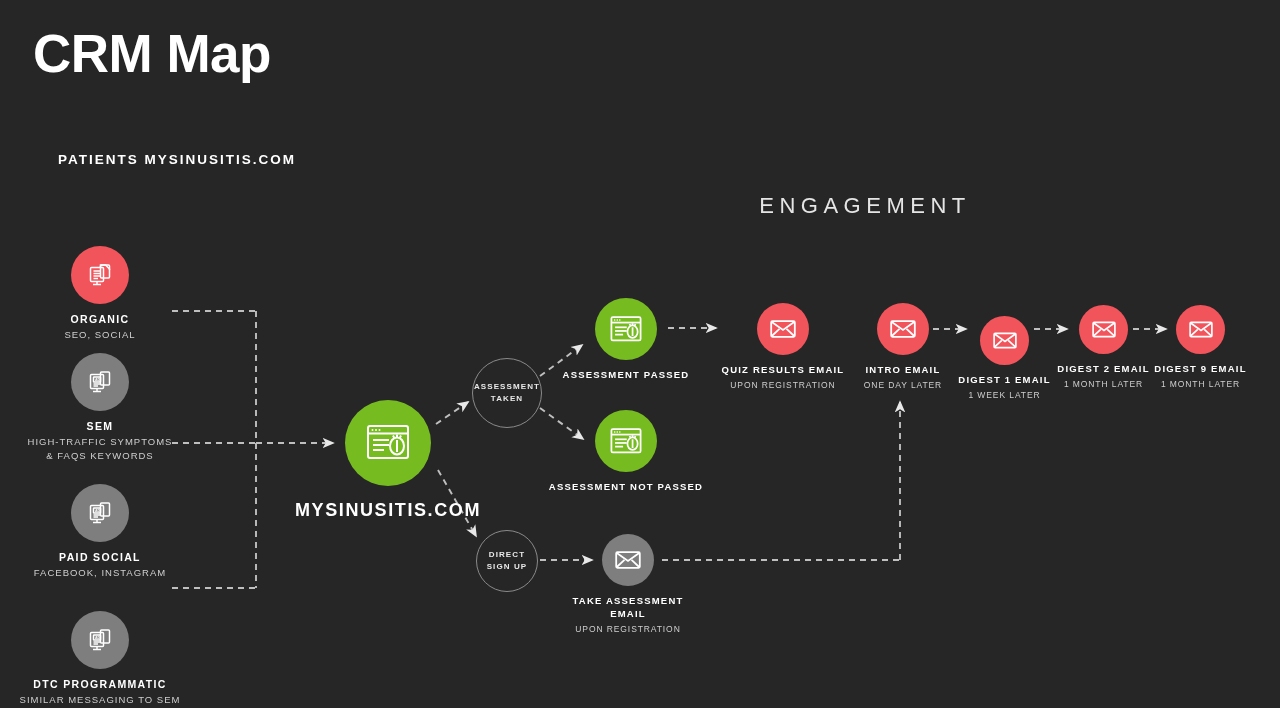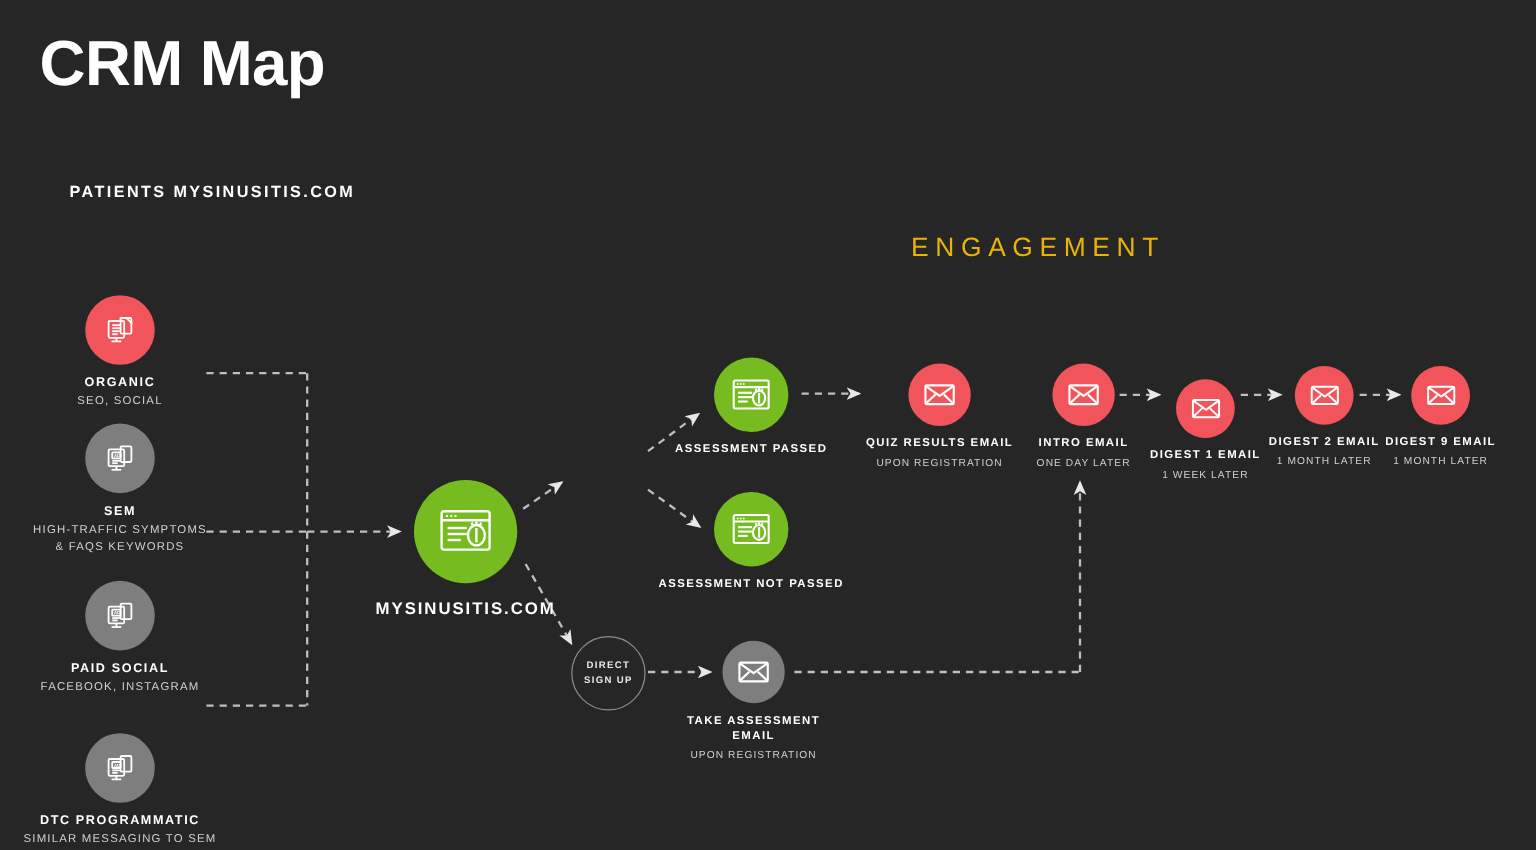--- a/index.html
+++ b/index.html
@@ -24,21 +24,21 @@
     margin-left:24px;
   }
   .phase-awareness{
     position:absolute; left:44px; top:193px;
     font-size:22px; font-weight:400; letter-spacing:5.5px;
     color:#f2f2f2;
   }
   .phase-engagement{
     position:absolute; left:630px; top:193px; width:470px; text-align:center;
     font-size:22px; font-weight:400; letter-spacing:5.5px;
-    color:#eab308;
+    color:#e5e5e5;
   }
   .phase-engagement-sub{
     position:absolute; left:600px; top:222px; width:530px; text-align:center;
     font-size:12.5px; font-weight:600; letter-spacing:2.3px;
     color:#d4b22a;
   }
 
   
   .node { position:absolute; }
 
@@ -234,24 +234,30 @@
           <line x1="11" y1="31" x2="22" y2="31"></line>
           <ellipse cx="35" cy="27" rx="7" ry="8.5"></ellipse>
           <path d="M35 18.5 v-3"></path>
           <path d="M32.5 19.5 l-1.5 -3"></path>
           <path d="M37.5 19.5 l1.5 -3"></path>
           <line x1="35" y1="21" x2="35" y2="33"></line>
         </svg>
       </div>
     </div>
     <div class="node-caption" style="top:98px;">
-      <div class="cap-title" style="font-size:14px; letter-spacing:1.6px;">MYSINUSITIS.COM</div>
-    </div>
-  </div>
-
+      <div class="cap-title" style="font-size:18px; letter-spacing:1.6px;">MYSINUSITIS.COM</div>
+    </div>
+  </div>
+
+  <div class="node ring" style="left:472px; top:358px; width:70px; height:70px;">
+    <div class="ring-label">
+      <div>ASSESSMENT</div>
+      <div>TAKEN</div>
+    </div>
+  </div>
 
   <div class="node ring" style="left:476px; top:530px; width:62px; height:62px;">
     <div class="ring-label">
       <div>DIRECT</div>
       <div>SIGN UP</div>
     </div>
   </div>
 
   <div class="node" style="left:595px; top:298px; width:62px; height:62px;">
     <div class="pin" style="width:62px; height:62px; background:#76BC21;">

